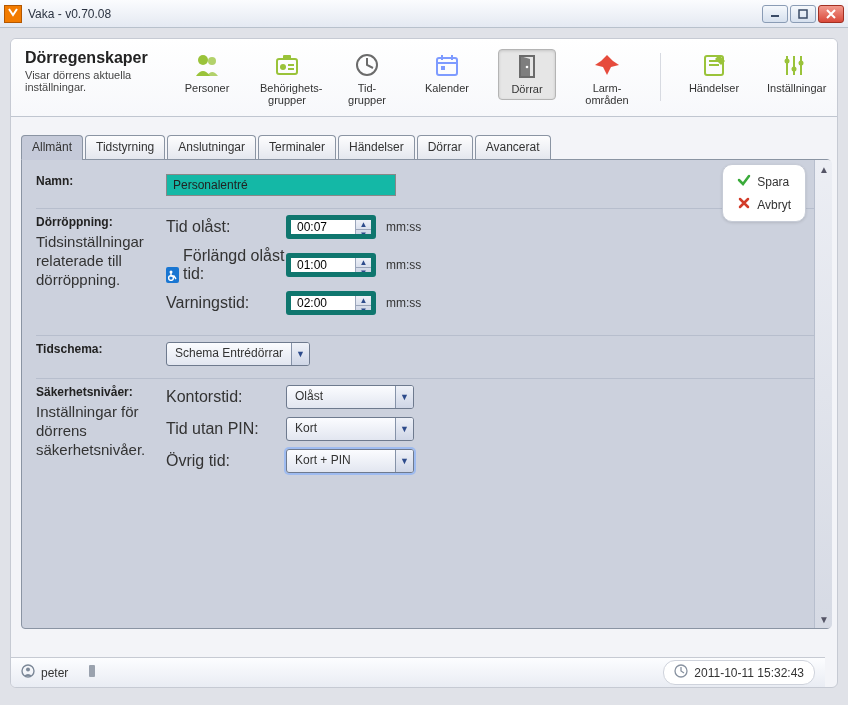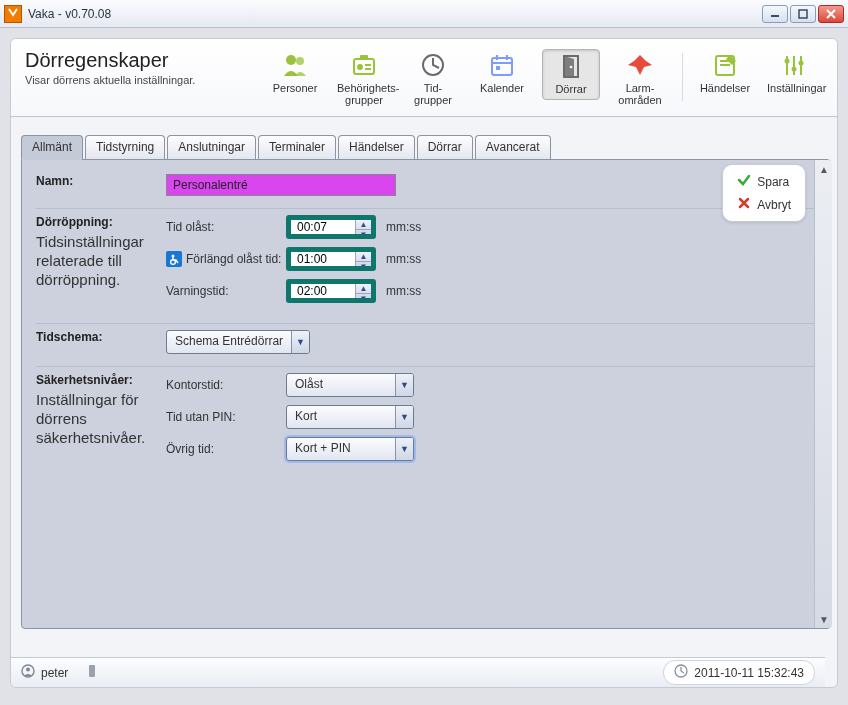--- a/index.html
+++ b/index.html
@@ -32,24 +32,24 @@
     background:#f3f4f8; border:1px solid #c6cad3; border-radius:6px; overflow:hidden;
   }
 
   
   .ribbon {
     background:linear-gradient(#fff,#f7f8fb);
     border-bottom:1px solid #c0c6d0;
     display:flex; padding:10px 14px 6px 14px;
   }
   .page-heading { flex:1; }
-  .page-heading h1 { margin:0; font-size:20px; font-weight:normal; color:#222; }
+  .page-heading h1 { margin:0; font-size:16px; font-weight:bold; color:#222; }
   .page-heading .sub { font-size:11px; color:#444; margin-top:2px; }
 
-  .tool-row { display:flex; align-items:flex-start; gap:11px; }
+  .tool-row { display:flex; align-items:flex-start; gap:22px; }
   .tool-item {
     width:58px; text-align:center; font-size:11px; color:#333;
     padding:2px 2px 4px 2px; border-radius:4px; line-height:1.1;
   }
   .tool-item.active { background:#e6e6e6; border:1px solid #b4b4b4; box-shadow:inset 0 1px 3px rgba(0,0,0,0.15);}
   .tool-item .icon {
     width:32px; height:28px; margin:0 auto 3px auto; display:flex;
     align-items:center; justify-content:center;
   }
   .tool-sep { width:1px; background:#d7dae1; height:48px; margin:4px 2px; }
@@ -81,28 +81,28 @@
 
   
   .section { display:flex; padding:6px 0 12px 0; }
   .section + .section { border-top:1px solid #b7becd; }
   .sec-left { width:130px; padding-right:8px; }
   .sec-left .label { font-weight:bold; font-size:12px; color:#222; }
   .sec-left .desc { font-size:15px; color:#333; margin-top:4px; line-height:1.25; }
   .sec-right { flex:1; }
 
   .fldrow { display:flex; align-items:center; margin-bottom:8px; }
-  .fldrow .fldlabel { width:120px; font-size:12px; display:flex; align-items:center; gap:4px;}
+  .fldrow .fldlabel { width:120px; font-size:16px; display:flex; align-items:flex-end; gap:4px;}
   .wheel-icon {
     width:16px; height:16px; background:#1976d2; border-radius:2px; display:inline-flex;
     align-items:center; justify-content:center;
   }
 
   input.text, .spinner-field, select.select {
-    border:1px solid #888; font-size:12px; background:#d946ef; color:#222;
+    border:1px solid #888; font-size:12px; background:#14b8a6; color:#222;
   }
   input.text { height:22px; padding:2px 6px; width:230px; }
   .spinner {
     display:flex; align-items:stretch; height:24px; border:5px solid #0f766e;
     border-radius:3px; background:#fff; overflow:hidden;
   }
   .spinner input { border:none; width:64px; padding:2px 6px; font-size:12px; outline:none;}
   .spin-btns { display:flex; flex-direction:column; width:16px; background:linear-gradient(#eef1f8,#cfd6e6); border-left:1px solid #9aa5ba;}
   .spin-btns div { flex:1; display:flex; align-items:center; justify-content:center; font-size:8px; color:#2d4b8b;}
   .spin-btns div:first-child{ border-bottom:1px solid #9aa5ba;}

